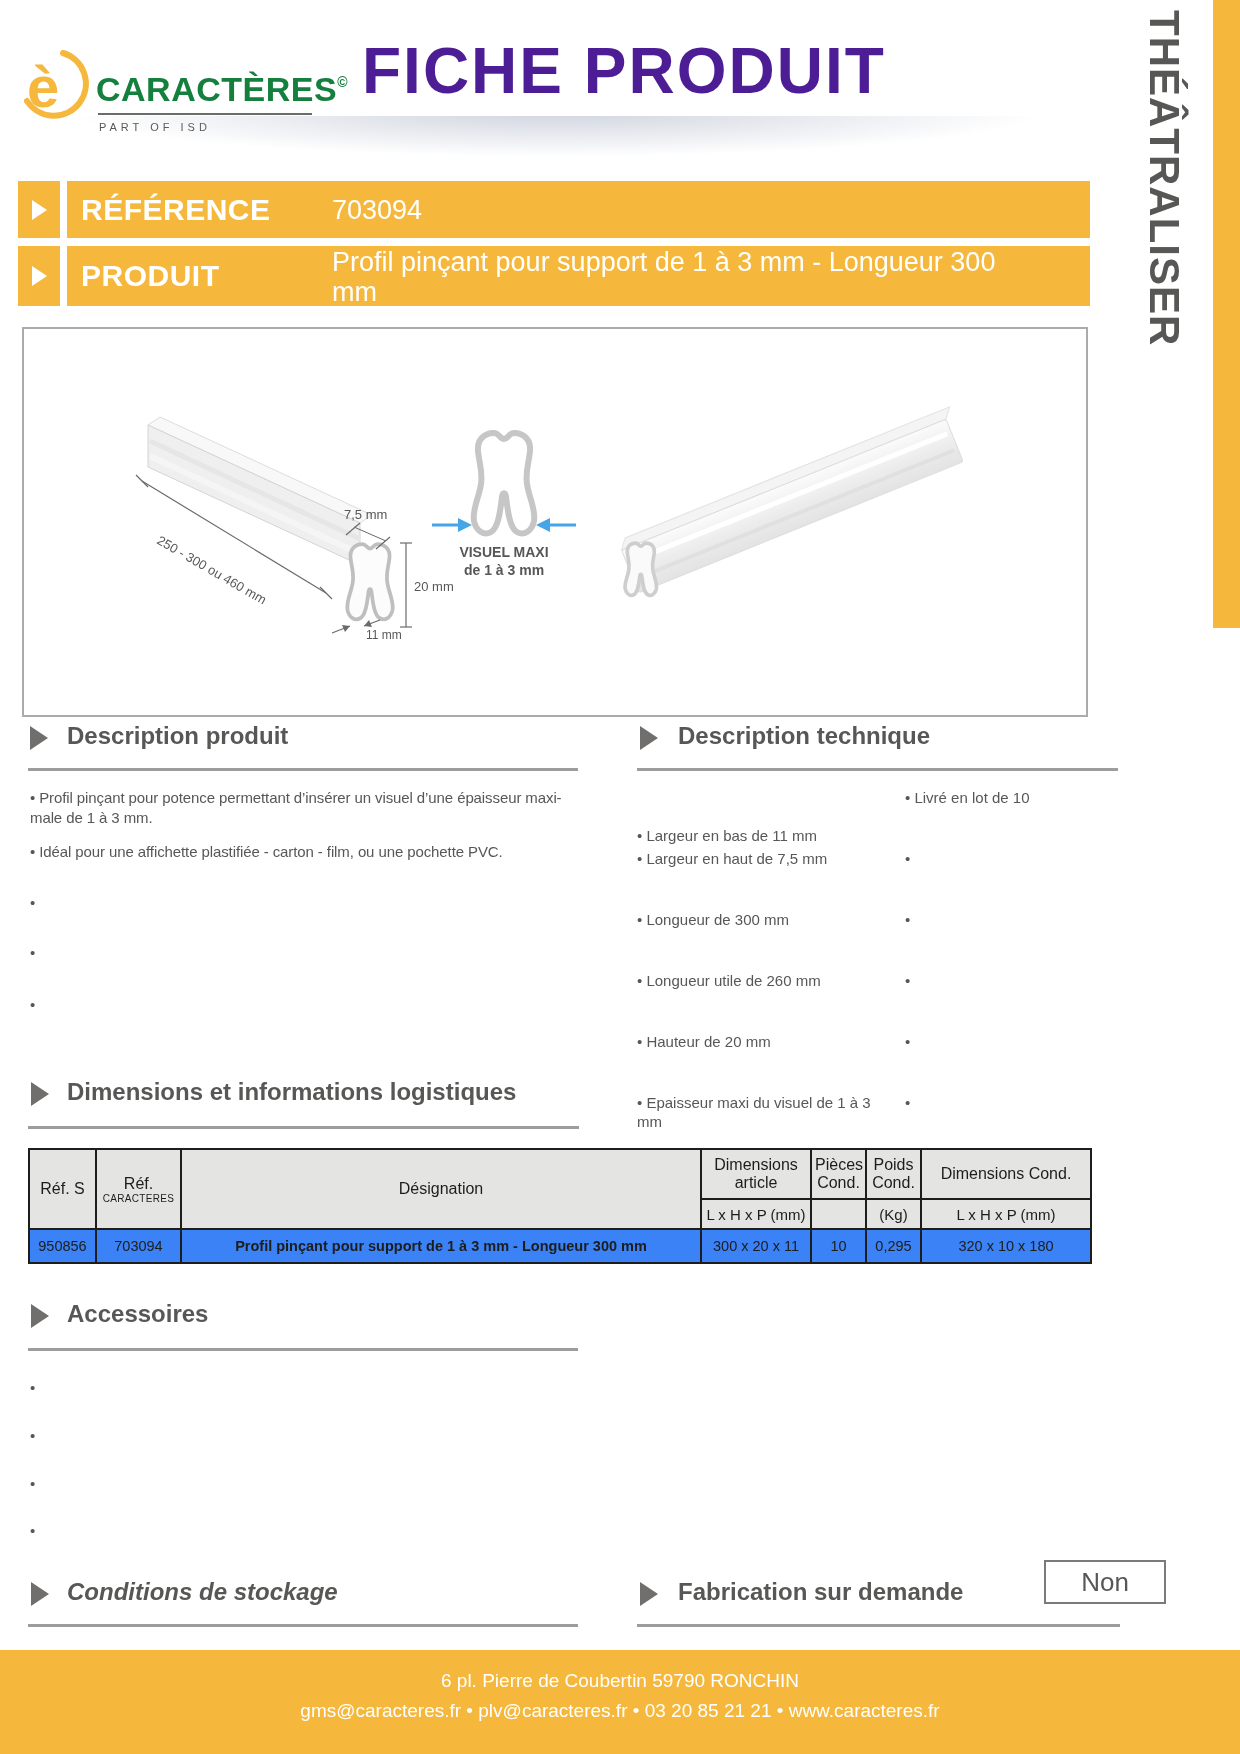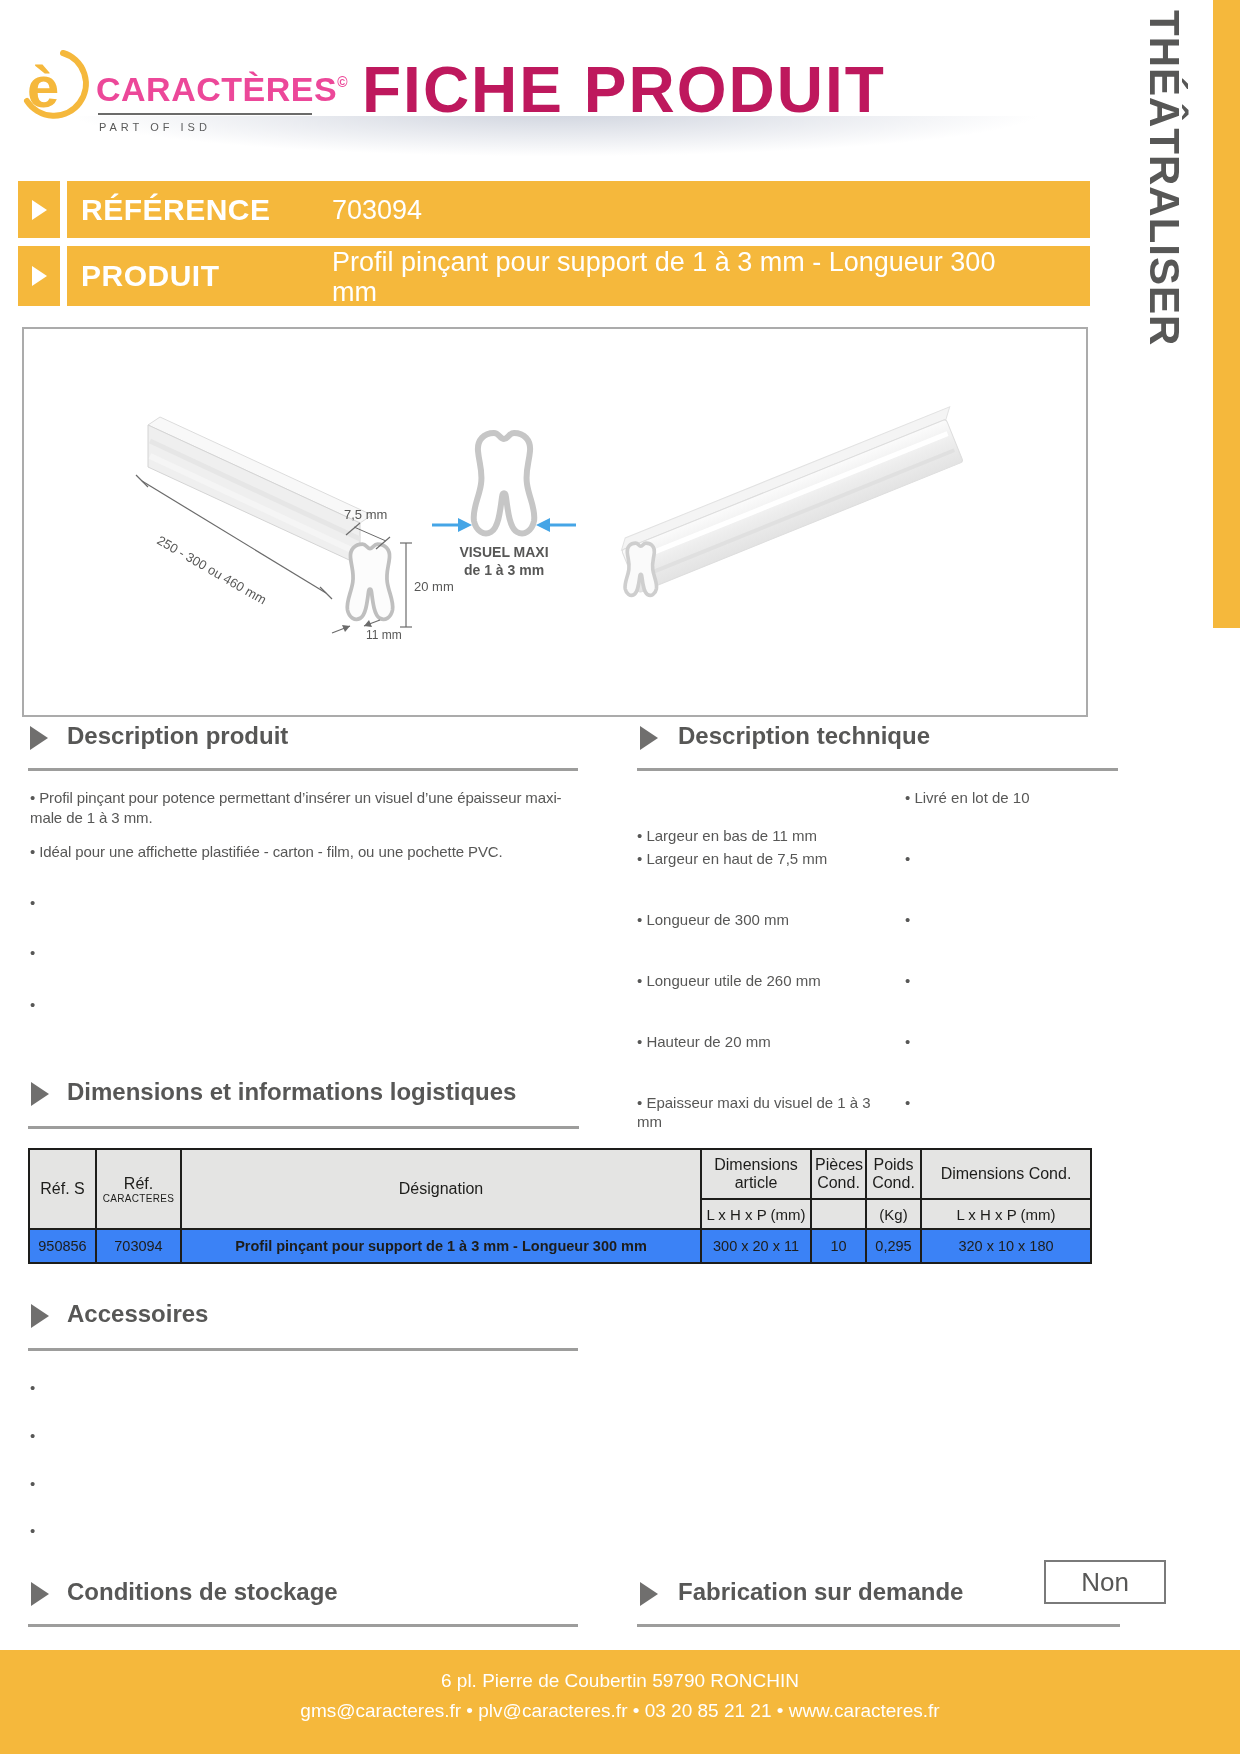--- a/index.html
+++ b/index.html
@@ -1,25 +1,25 @@
 <!DOCTYPE html>
 <html><head>
 <meta charset="utf-8">
 <style>
   html,body{margin:0;padding:0;background:#ffffff;}
   .page{position:relative;width:1240px;height:1754px;background:#fff;overflow:hidden;
         font-family:"Liberation Sans",sans-serif;color:#575756;}
   .abs{position:absolute;}
 
   
-  .brand-name{left:96px;top:70px;font-size:34px;font-weight:bold;color:#ec4899;letter-spacing:.5px;}
+  .brand-name{left:96px;top:70px;font-size:34px;font-weight:bold;color:#15803d;letter-spacing:.5px;}
   .brand-mark{font-size:14px;vertical-align:14px;}
   .brand-rule{left:98px;top:113px;width:214px;height:2px;background:#6b6b6a;}
   .brand-tagline{left:99px;top:121px;font-size:11px;letter-spacing:4px;color:#575756;}
-  .page-title{left:362px;top:34px;font-size:64px;font-weight:bold;color:#be185d;letter-spacing:2px;margin-top:19px;}
+  .page-title{left:362px;top:34px;font-size:64px;font-weight:bold;color:#4c1d95;letter-spacing:2px;}
   .swoosh{left:76px;top:116px;width:1140px;height:46px;
     background:radial-gradient(ellipse 58% 135% at 42% -12%,rgba(139,150,175,.42),rgba(150,160,183,.14) 52%,rgba(255,255,255,0) 74%);}
   .side-bar{left:1213px;top:0;width:27px;height:628px;background:#F5B83C;}
   .v-label{left:1140px;top:10px;writing-mode:vertical-rl;font-size:42px;font-weight:bold;
            color:#575756;letter-spacing:1px;}
 
   
   .banner-box{background:#F5B83C;display:flex;align-items:center;justify-content:center;}
   .banner{background:#F5B83C;color:#fff;}
   .white-tri{width:0;height:0;border-left:15px solid #fff;border-top:10px solid transparent;border-bottom:10px solid transparent;}
@@ -225,21 +225,21 @@
 
   <div class="abs sec-arrow" style="left:31px;top:1304px;"></div>
   <div class="abs sec-h" style="left:67px;top:1300px;">Accessoires</div>
   <div class="abs rule" style="left:28px;top:1348px;width:550px;"></div>
   <div class="abs bullet" style="left:30px;top:1378px;">•</div>
   <div class="abs bullet" style="left:30px;top:1426px;">•</div>
   <div class="abs bullet" style="left:30px;top:1474px;">•</div>
   <div class="abs bullet" style="left:30px;top:1521px;">•</div>
 
   <div class="abs sec-arrow" style="left:31px;top:1582px;"></div>
-  <div class="abs sec-h" style="left:67px;top:1578px;">Conditions de stockage</div>
+  <div class="abs sec-h" style="left:67px;top:1578px;font-style:italic;">Conditions de stockage</div>
   <div class="abs rule" style="left:28px;top:1624px;width:550px;"></div>
 
   <div class="abs sec-arrow" style="left:640px;top:1582px;"></div>
   <div class="abs sec-h" style="left:678px;top:1578px;">Fabrication sur demande</div>
   <div class="abs non-box">
     <span>Non</span>
   </div>
   <div class="abs rule" style="left:637px;top:1624px;width:483px;"></div>
 
   <div class="abs footer">

